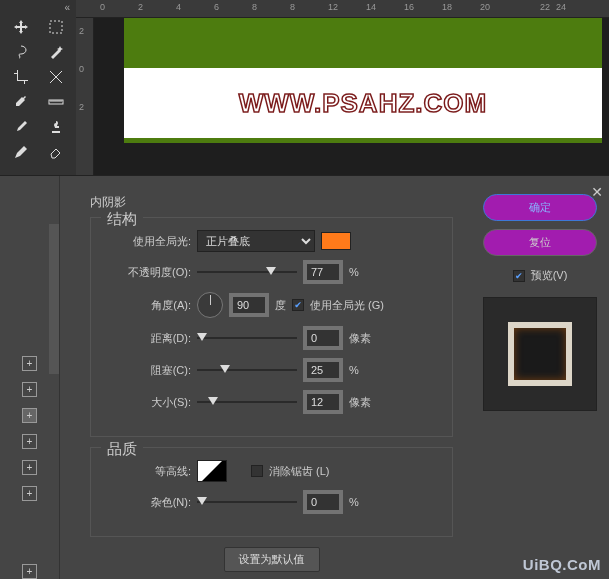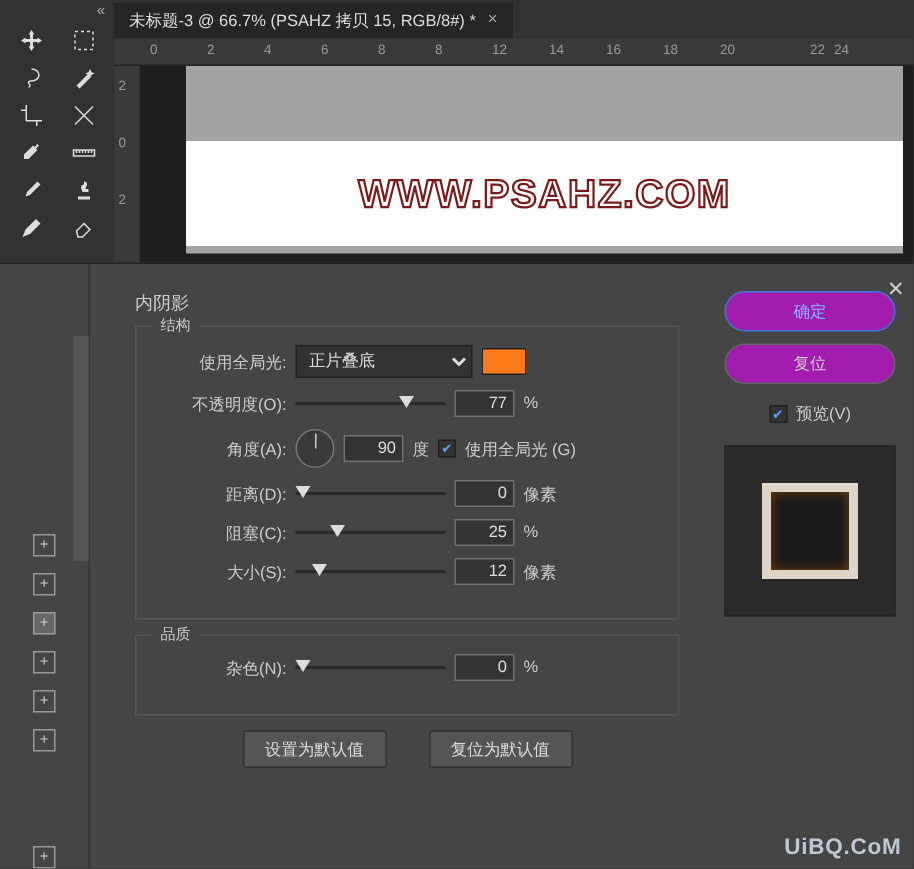--- a/index.html
+++ b/index.html
@@ -16,47 +16,47 @@
 .doc-area { flex: 1; background: #252525; display: flex; flex-direction: column; }
 .tab-bar { height: 26px; background: #323232; display: flex; align-items: center; }
 .tab { background: #252525; padding: 4px 10px; display: flex; align-items: center; gap: 8px; font-size: 11px; color: #ddd; }
 .tab-close { cursor: pointer; font-size: 11px; color: #aaa; }
 .ruler-h { height: 18px; background: #3a3a3a; position: relative; overflow: hidden; border-bottom: 1px solid #222; }
 .ruler-h .tick { position: absolute; top: 2px; font-size: 9px; color: #999; }
 .ruler-v { width: 18px; background: #3a3a3a; border-right: 1px solid #222; position: relative; }
 .ruler-v .vtick { position: absolute; left: 3px; font-size: 9px; color: #999; }
 .canvas-row { display: flex; flex: 1; }
 .canvas-port { flex: 1; background: #1e1e1e; position: relative; overflow: hidden; }
-.artboard { position: absolute; left: 30px; top: 0; width: 478px; height: 125px; background: #a3a3a3; }
+.artboard { position: absolute; left: 30px; top: 0; width: 478px; height: 125px; background: #4d7c0f; }
 .art-inner { position: absolute; left: 0; top: 50px; width: 478px; height: 70px; background: #fff; display: flex; align-items: center; justify-content: center; }
 .watermark { font-size: 26px; font-weight: bold; color: #fff; -webkit-text-stroke: 1.5px #7a1a1a; font-family: Arial, sans-serif; letter-spacing: 1px; }
 
 
 .dialog { position: absolute; left: 0; top: 175px; width: 609px; height: 404px; background: #454545; border-top: 1px solid #222; }
 .dialog-close { position: absolute; right: 6px; top: 8px; cursor: pointer; font-size: 14px; color: #ccc; }
 .dlg-body { display: flex; height: 100%; }
 
 .left-strip { width: 60px; background: #454545; border-right: 1px solid #333; position: relative; }
 .left-scroll { position: absolute; right: 0; top: 48px; width: 10px; height: 150px; background: #555; }
 .add-icons { position: absolute; left: 22px; }
 .add-box { width: 15px; height: 15px; border: 1px solid #999; display: flex; align-items: center; justify-content: center; font-size: 10px; color: #ccc; margin-bottom: 11px; cursor: pointer; }
 .add-box.selected { background: #666; }
 
 .mid { flex: 1; padding: 18px 18px 8px 30px; position: relative; }
 .section-title { font-size: 12px; margin-bottom: 6px; }
 .group { border: 1px solid #555; padding: 12px 14px 14px 14px; margin-bottom: 10px; position: relative; }
-.group-label { position: absolute; top: -8px; left: 10px; background: #454545; padding: 0 6px; font-size: 10px; }
+.group-label { position: absolute; top: -8px; left: 10px; background: #454545; padding: 0 6px; font-size: 15px; }
 .row { display: flex; align-items: center; margin-bottom: 8px; gap: 6px; }
 .lbl { width: 86px; text-align: right; font-size: 11px; }
 .select { background: #333; border: 1px solid #222; color: #ddd; font-size: 11px; padding: 3px 4px; width: 118px; }
 .swatch { width: 30px; height: 18px; border: 1px solid #222; }
 .slider { position: relative; width: 100px; height: 14px; }
 .slider-track { position: absolute; top: 6px; left: 0; right: 0; height: 2px; background: #2a2a2a; }
 .slider-thumb { position: absolute; top: 2px; width: 0; height: 0; border-left: 5px solid transparent; border-right: 5px solid transparent; border-top: 8px solid #ddd; }
-.num-input { width: 40px; background: #333; border: 1px solid #737373; color: #ddd; font-size: 11px; padding: 2px 4px; text-align: right; }
+.num-input { width: 40px; background: #333; border: 4px solid #737373; color: #ddd; font-size: 11px; padding: 2px 4px; text-align: left; }
 .unit { font-size: 11px; }
 .angle-dial { width: 26px; height: 26px; border-radius: 50%; border: 1px solid #777; position: relative; background: #3a3a3a; }
 .angle-dial::after { content: ""; position: absolute; left: 50%; top: 2px; width: 1px; height: 10px; background: #ccc; }
 .chk { width: 12px; height: 12px; background: #333; border: 1px solid #222; display: inline-flex; align-items: center; justify-content: center; font-size: 9px; color: #5aa0ff; }
 .contour-pick { width: 30px; height: 22px; border: 1px solid #222; background: linear-gradient(135deg, #fff 49%, #000 51%); }
 .btn-row { display: flex; gap: 28px; justify-content: center; margin-top: 6px; }
 .flat-btn { background: #555; border: 1px solid #333; color: #ddd; padding: 4px 14px; font-size: 11px; cursor: pointer; border-radius: 2px; }
 
 .right-col { width: 138px; padding: 18px 12px; display: flex; flex-direction: column; gap: 8px; }
 .pill-btn { border: 1px solid #666; border-radius: 14px; padding: 5px 0; text-align: center; font-size: 11px; cursor: pointer; background: #a21caf; }
@@ -132,26 +132,20 @@
         </div>
       <div class="tool-cell">
           <svg viewBox="0 0 16 16">
             <path d="M3 10l5-5 4 4-5 5H4z" fill="none" stroke="#ddd"></path>
           </svg>
         </div>
     </div>
   </div>
 
   <div class="doc-area">
-    <div class="tab-bar">
-      <div class="tab">
-        <span>未标题-3 @ 66.7% (PSAHZ 拷贝 15, RGB/8#) *</span>
-        <span class="tab-close">×</span>
-      </div>
-    </div>
     <div class="ruler-h" id="rulerH">
         <span class="tick" style="left: 24px;">0</span>
         <span class="tick" style="left: 62px;">2</span>
         <span class="tick" style="left: 100px;">4</span>
         <span class="tick" style="left: 138px;">6</span>
         <span class="tick" style="left: 176px;">8</span>
         <span class="tick" style="left: 214px;">8</span>
         <span class="tick" style="left: 252px;">12</span>
         <span class="tick" style="left: 290px;">14</span>
         <span class="tick" style="left: 328px;">16</span>
@@ -252,33 +246,39 @@
               <div class="slider-thumb" id="th-si" style="left: 10.8px;"></div>
             </div>
           <input class="num-input" value="12" style="">
           <span class="unit">像素</span>
         </div>
       </div>
 
       <div class="group">
         <div class="group-label">品质</div>
         <div class="row">
+          <div class="lbl">等高线:</div>
+          <div class="contour-pick"></div>
+          <span style="width:12px"></span>
+          <span class="chk" id="chk-aa"></span>
+          <span>消除锯齿 (L)</span>
+        </div>
+        <div class="row">
           <div class="lbl">杂色(N):</div>
           <div class="slider">
               <div class="slider-track"></div>
               <div class="slider-thumb" id="th-no" style="left: 0px;"></div>
             </div>
           <input class="num-input" value="0" style="">
           <span class="unit">%</span>
         </div>
       </div>
 
       <div class="btn-row">
         <button class="flat-btn">设置为默认值</button>
-        <button class="flat-btn">复位为默认值</button>
       </div>
     </div>
 
     <div class="right-col">
       <div class="pill-btn pill-primary">确定</div>
       <div class="pill-btn">复位</div>
       <div class="preview-row">
         <span class="chk" id="chk-pv">✔</span>
         <span>预览(V)</span>
       </div>

